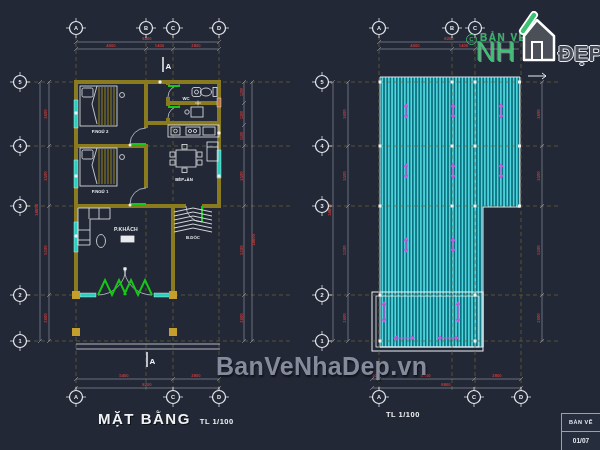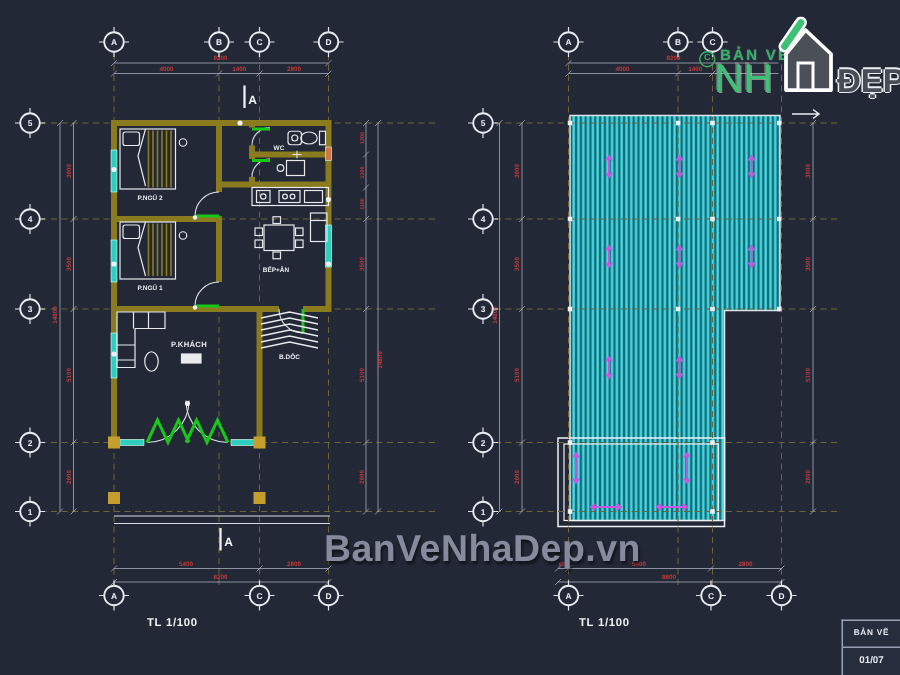--- a/index.html
+++ b/index.html
@@ -387,20 +387,21 @@
       <text class="axis-letter" x="379" y="399">A</text>
       <text class="axis-letter" x="474" y="399">C</text>
       <text class="axis-letter" x="521" y="399">D</text>
     </g>
   </g>
 </svg>
 
 <div id="watermark">BanVeNhaDep.vn</div>
 
 <div class="title-wrap" style="left:98px;top:410px">
+  <span class="title-main">MẶT BẰNG</span>
   <span class="title-scale">TL 1/100</span>
 </div>
 <div class="title-wrap" style="left:386px;top:410px">
   <span class="title-scale">TL 1/100</span>
 </div>
 
 <div id="logo">
   <span class="lg-copy">C</span>
   <span class="lg-top">BẢN VẼ</span>
   <span class="lg-nh">NH</span>

